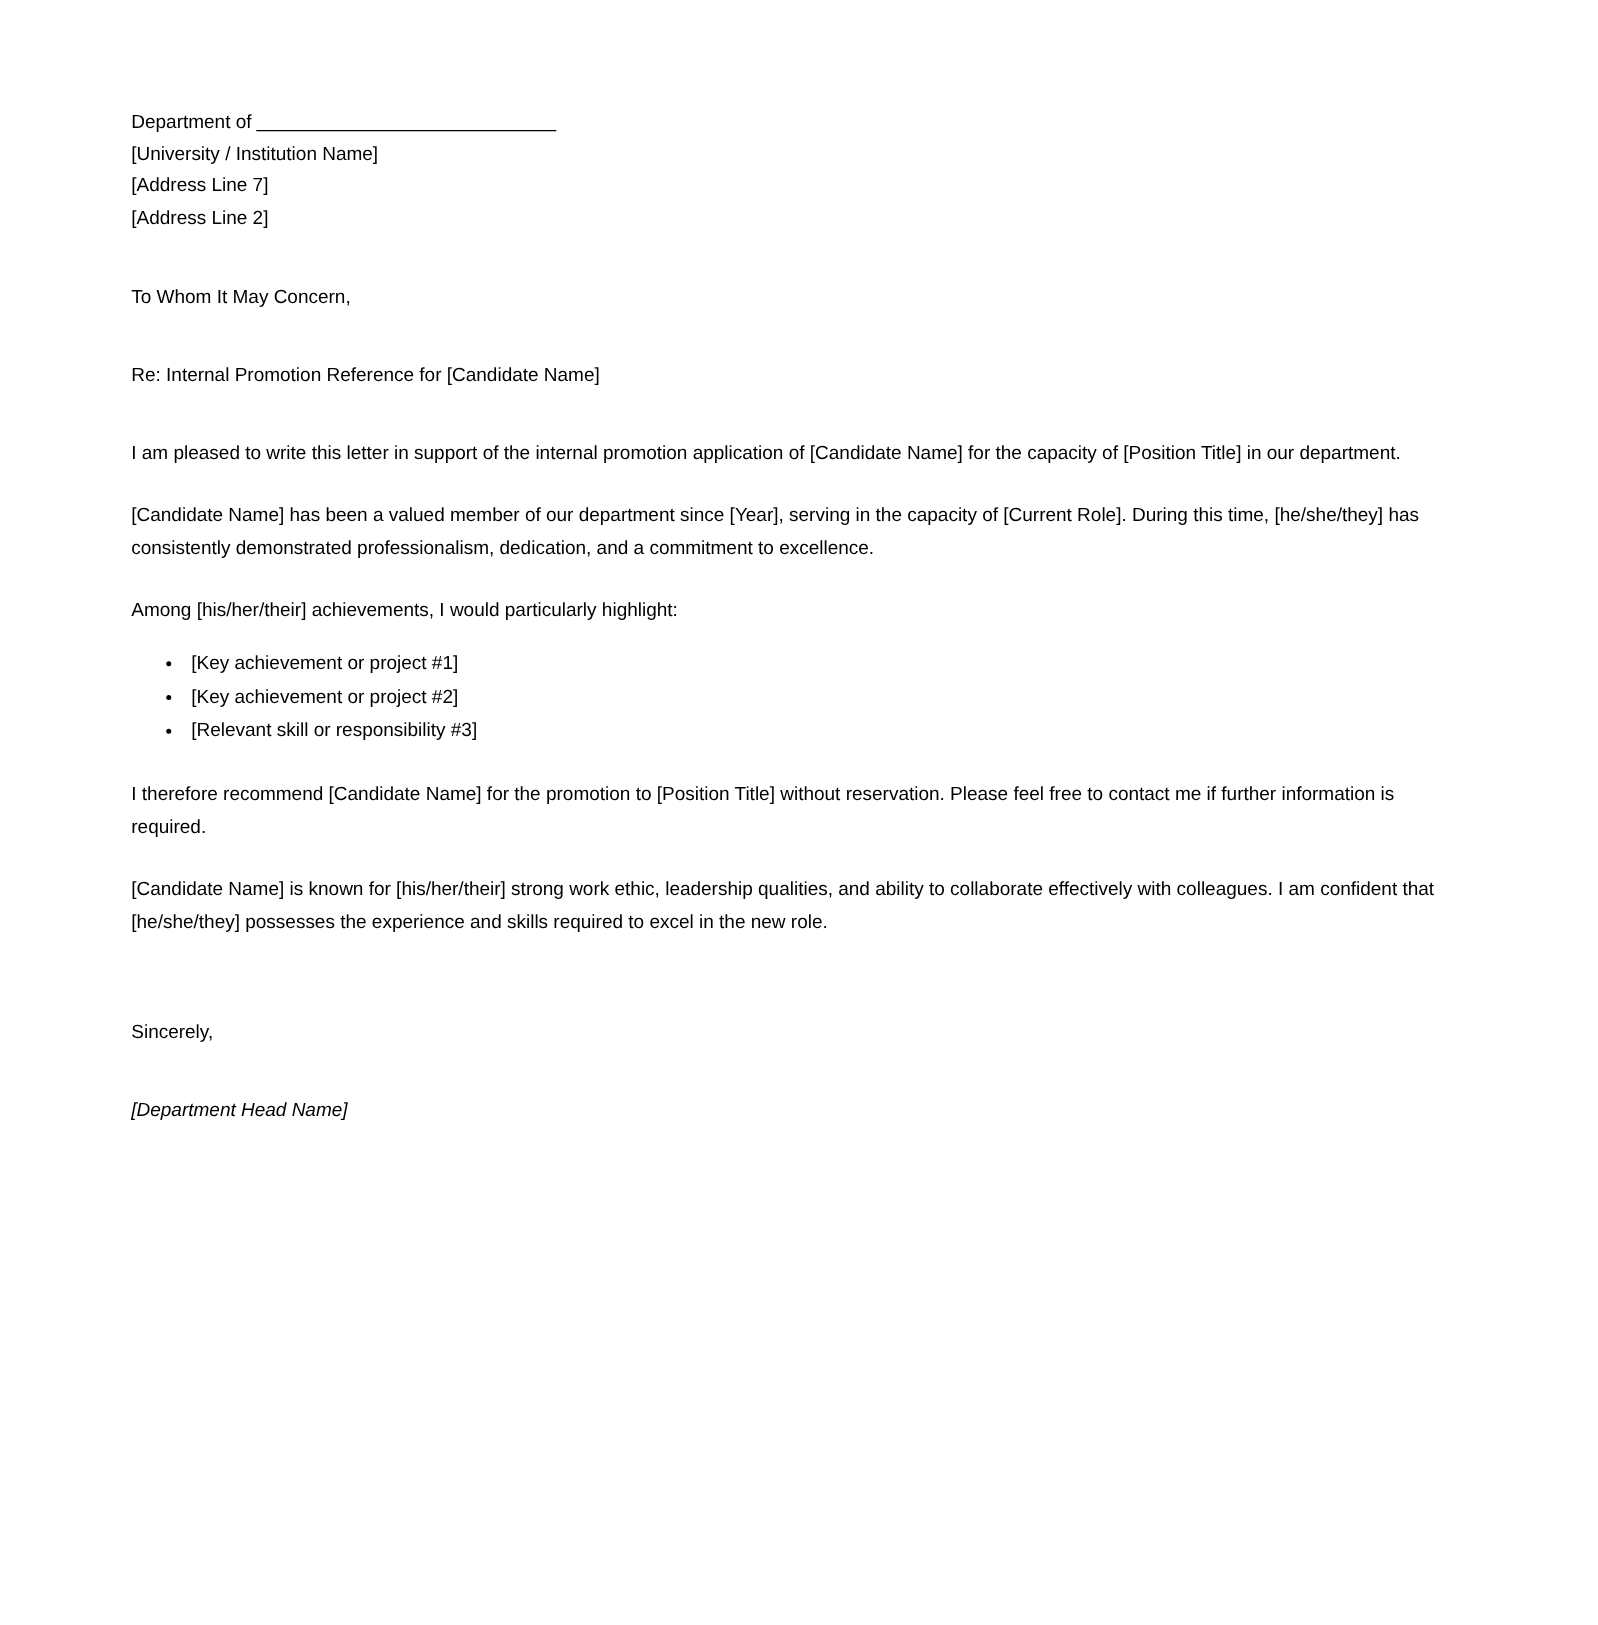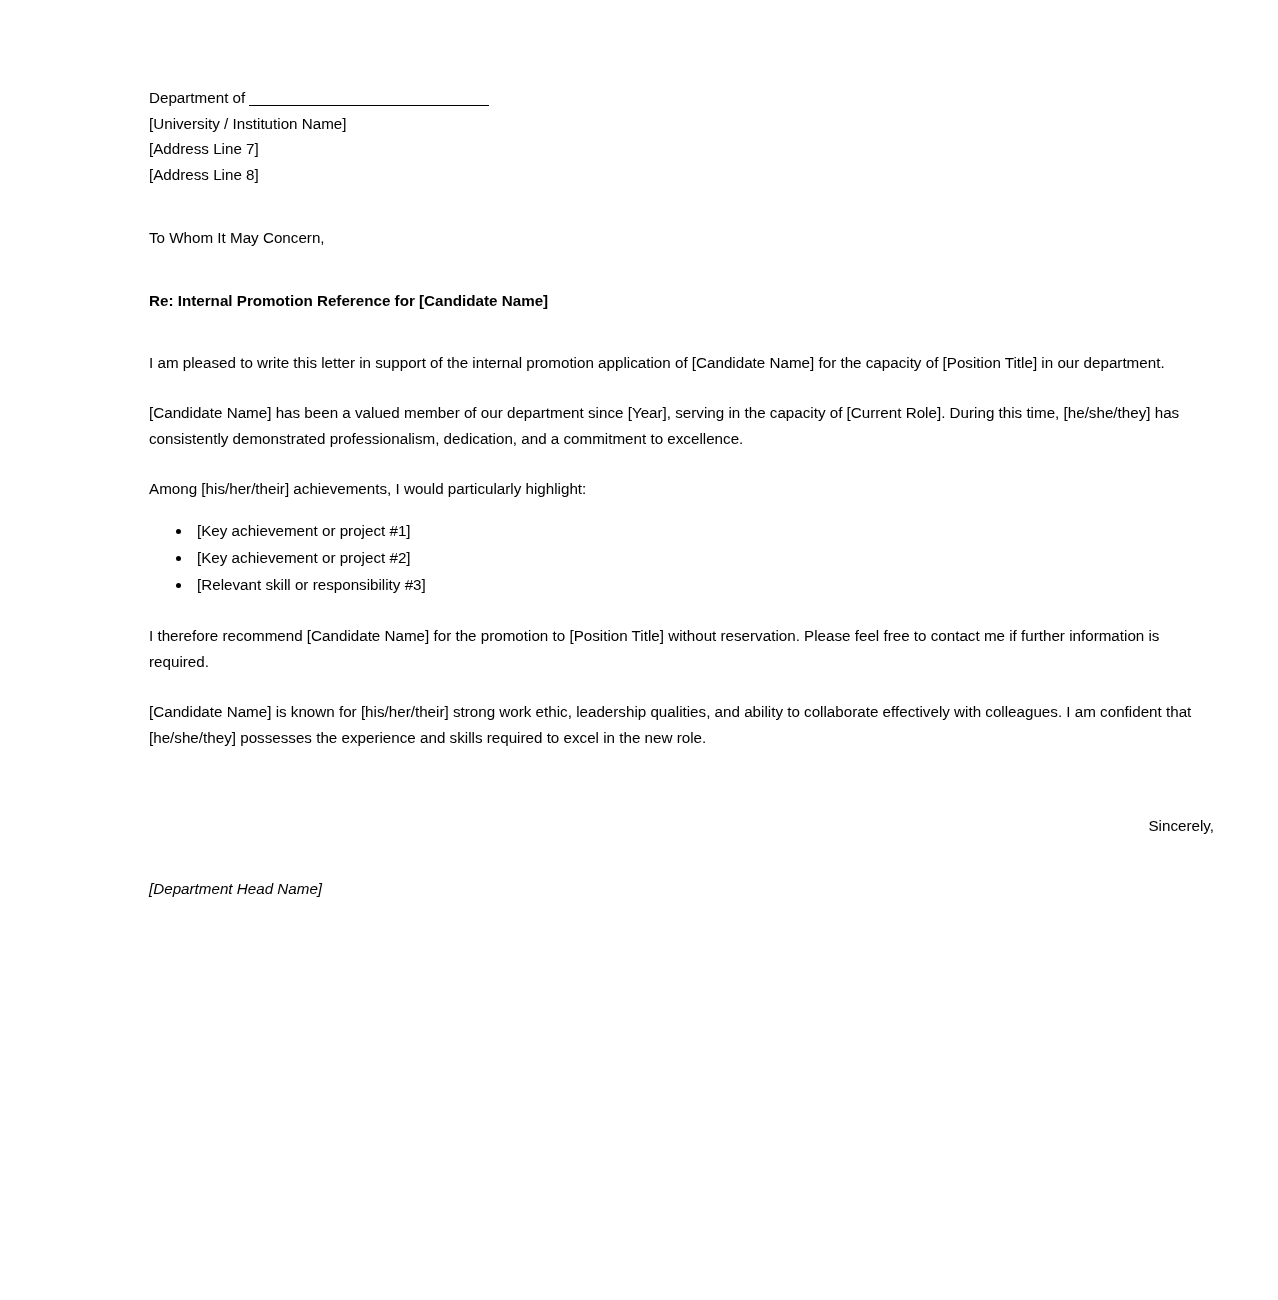--- a/index.html
+++ b/index.html
@@ -13,21 +13,20 @@
     font-family: "Liberation Sans", sans-serif;
     color: #000000;
     -webkit-font-smoothing: antialiased;
   }
   .page {
     width: 1030px;
     min-height: 1300px;
     background: #ffffff;
     box-sizing: border-box;
     padding: 85px 84px 40px 105px;
-    margin-left: 44px;
   }
   .letter {
     width: 1065px;
     font-size: 15.2px;
     line-height: 25.6px;
     color: #000000;
   }
 
   
   .sender-block {
@@ -47,21 +46,21 @@
 
   
   .date-line {
     margin: 0 0 37px 0;
   }
   .salutation {
     margin: 0 0 37px 0;
   }
   .subject-line {
     margin: 0 0 36px 0;
-    font-weight: bold;
+    font-weight: normal;
   }
 
   
   .para {
     margin: 0 0 25px 0;
     text-align: left;
   }
   .para b {
     font-weight: normal;
   }
@@ -78,41 +77,40 @@
   }
   ul.achievements li {
     margin: 0 0 1px 0;
     padding-left: 5px;
     line-height: 26px;
   }
 
   
   .closing {
     margin: 63px 0 0 0;
-    text-align: right;
   }
   .signature-block {
     margin: 37px 0 0 0;
   }
   .signature-line {
     display: block;
     font-style: italic;
   }
 </style>
 </head>
 <body>
 
 <div class="page">
   <div class="letter">
 
     <div class="sender-block">
       <span class="sender-line"><span>Department of</span><span class="blank-rule"></span></span>
       <span class="sender-line">[University / Institution Name]</span>
       <span class="sender-line">[Address Line 7]</span>
-      <span class="sender-line">[Address Line 8]</span>
+      <span class="sender-line">[Address Line 2]</span>
     </div>
 
 
     <div class="salutation">To Whom It May Concern,</div>
 
     <div class="subject-line">Re: Internal Promotion Reference for [Candidate Name]</div>
 
     <p class="para"><span>I am pleased to write this letter in support of the internal promotion application of </span><b>[Candidate Name]</b><span> for the capacity of </span><b>[Position Title]</b><span> in our department.</span></p>
 
     <p class="para">[Candidate Name] has been a valued member of our department since [Year], serving in the capacity of [Current Role]. During this time, [he/she/they] has consistently demonstrated professionalism, dedication, and a commitment to excellence.</p>

